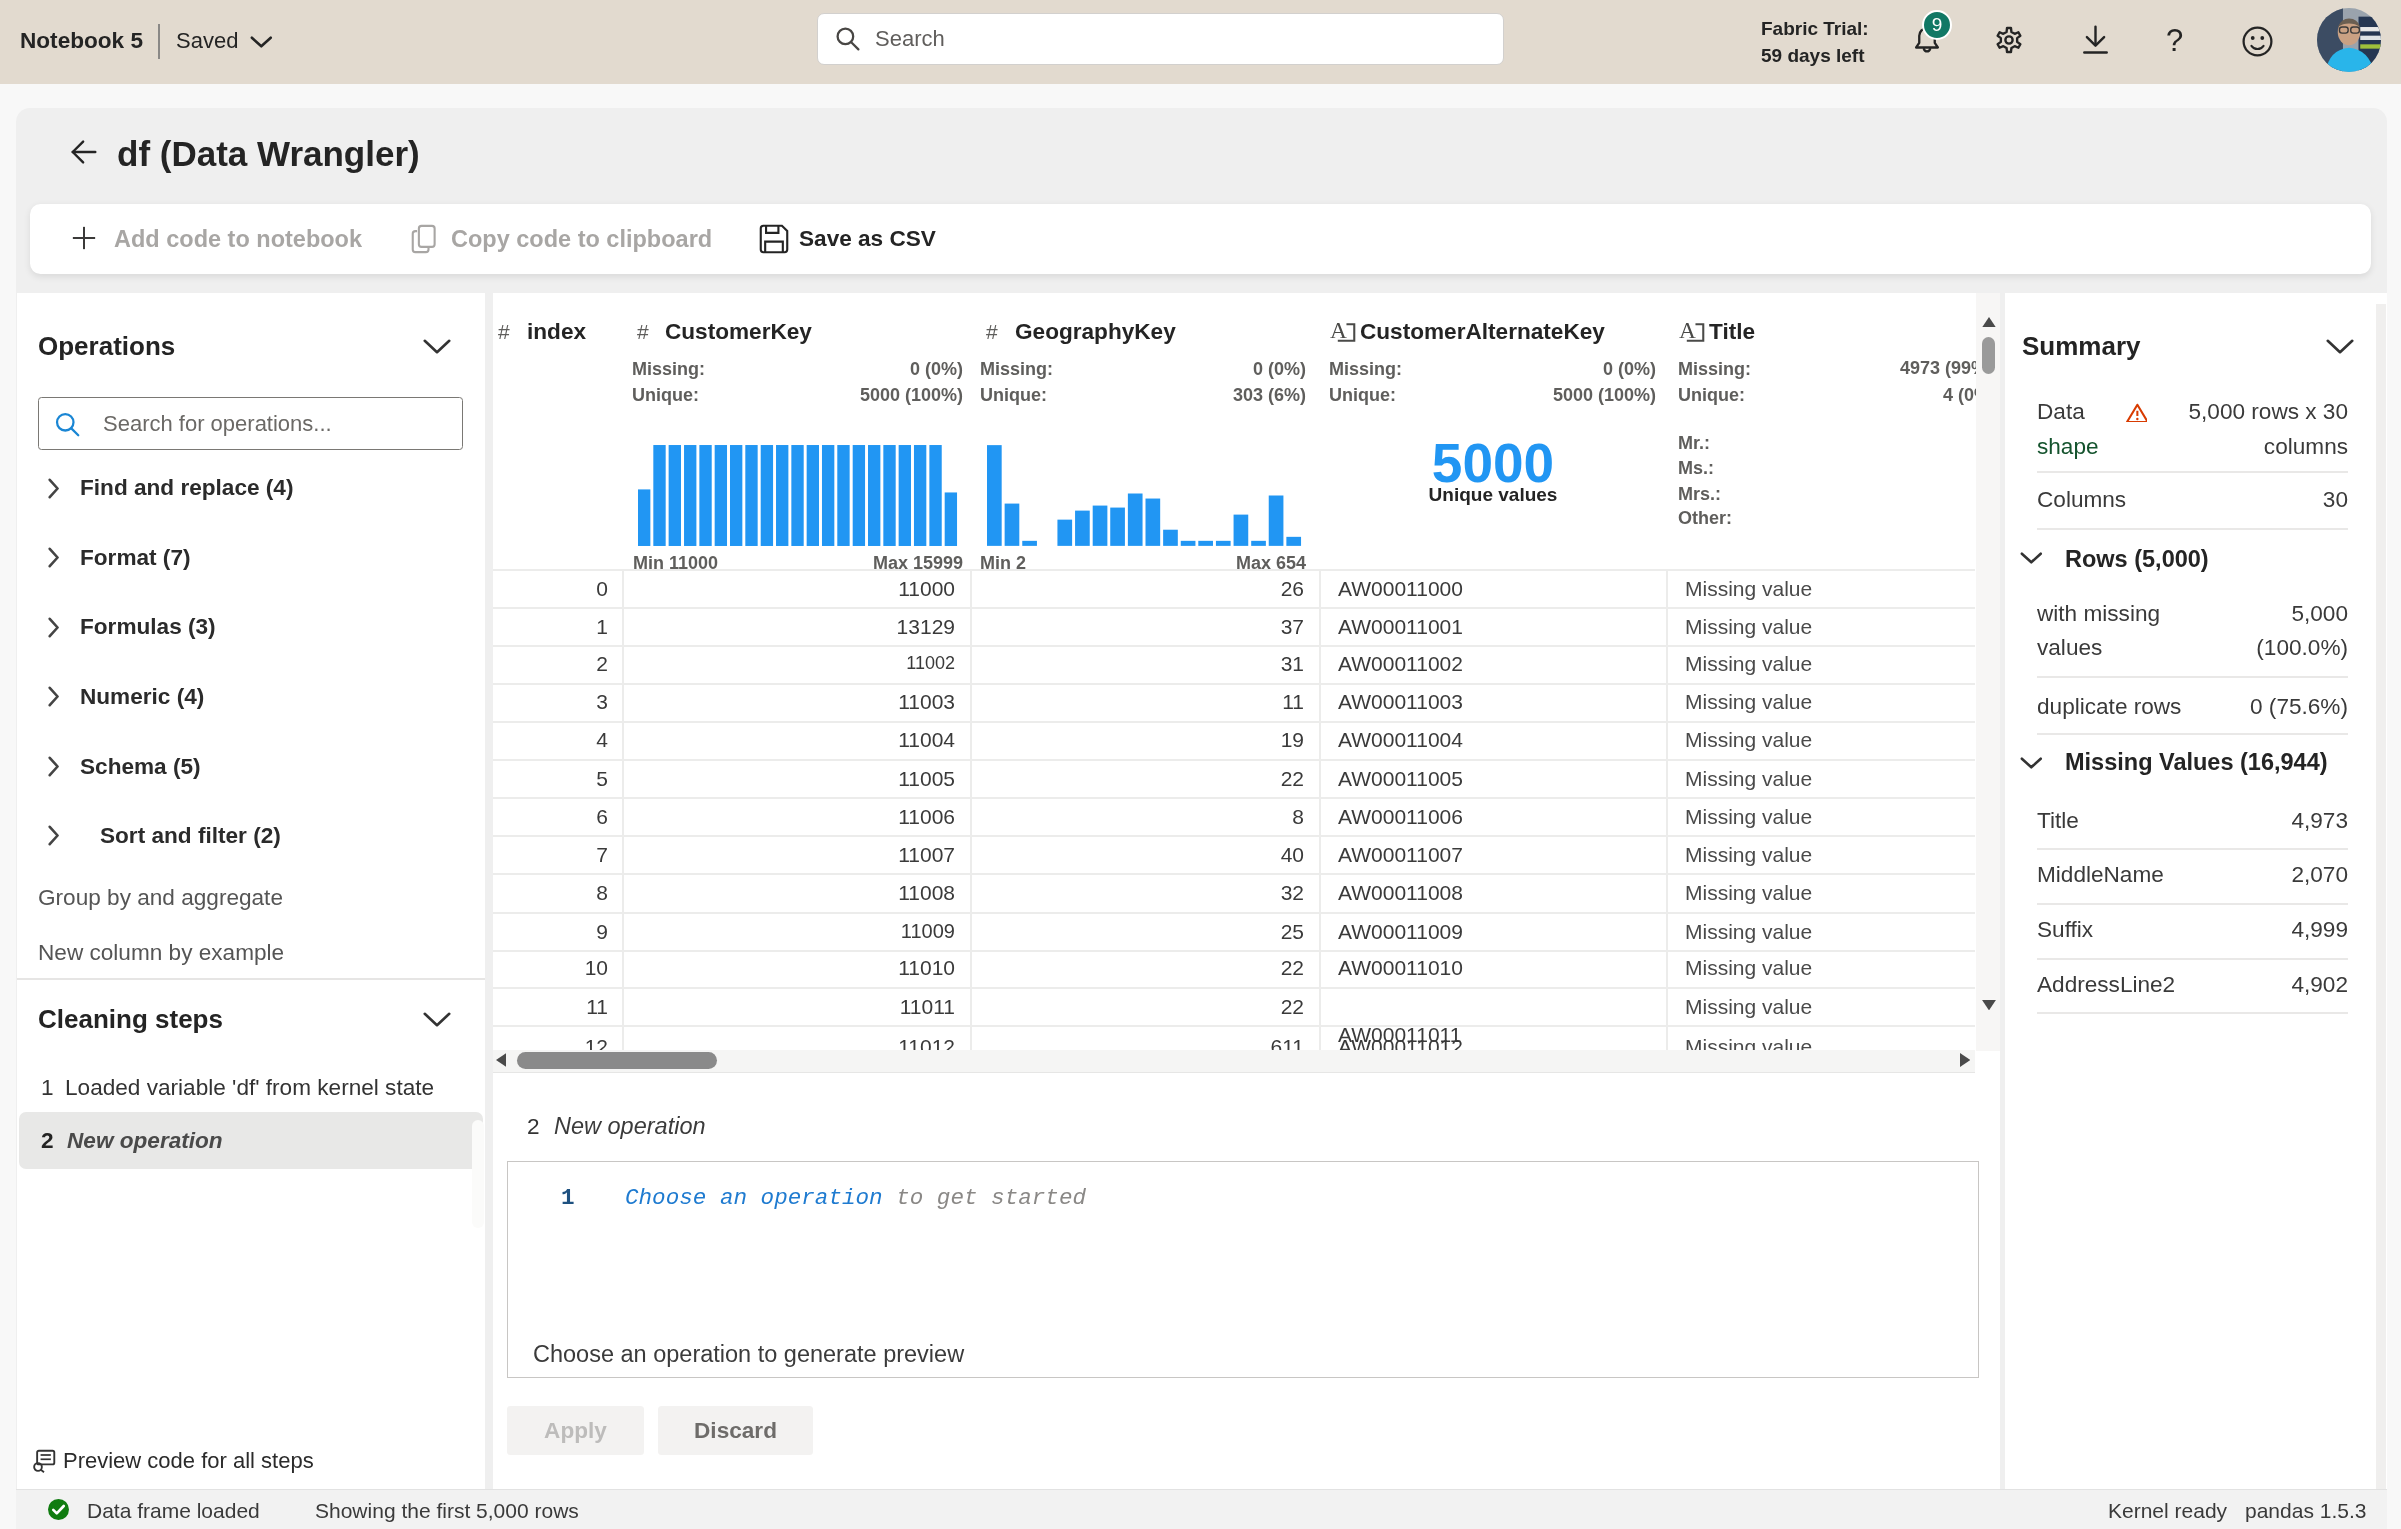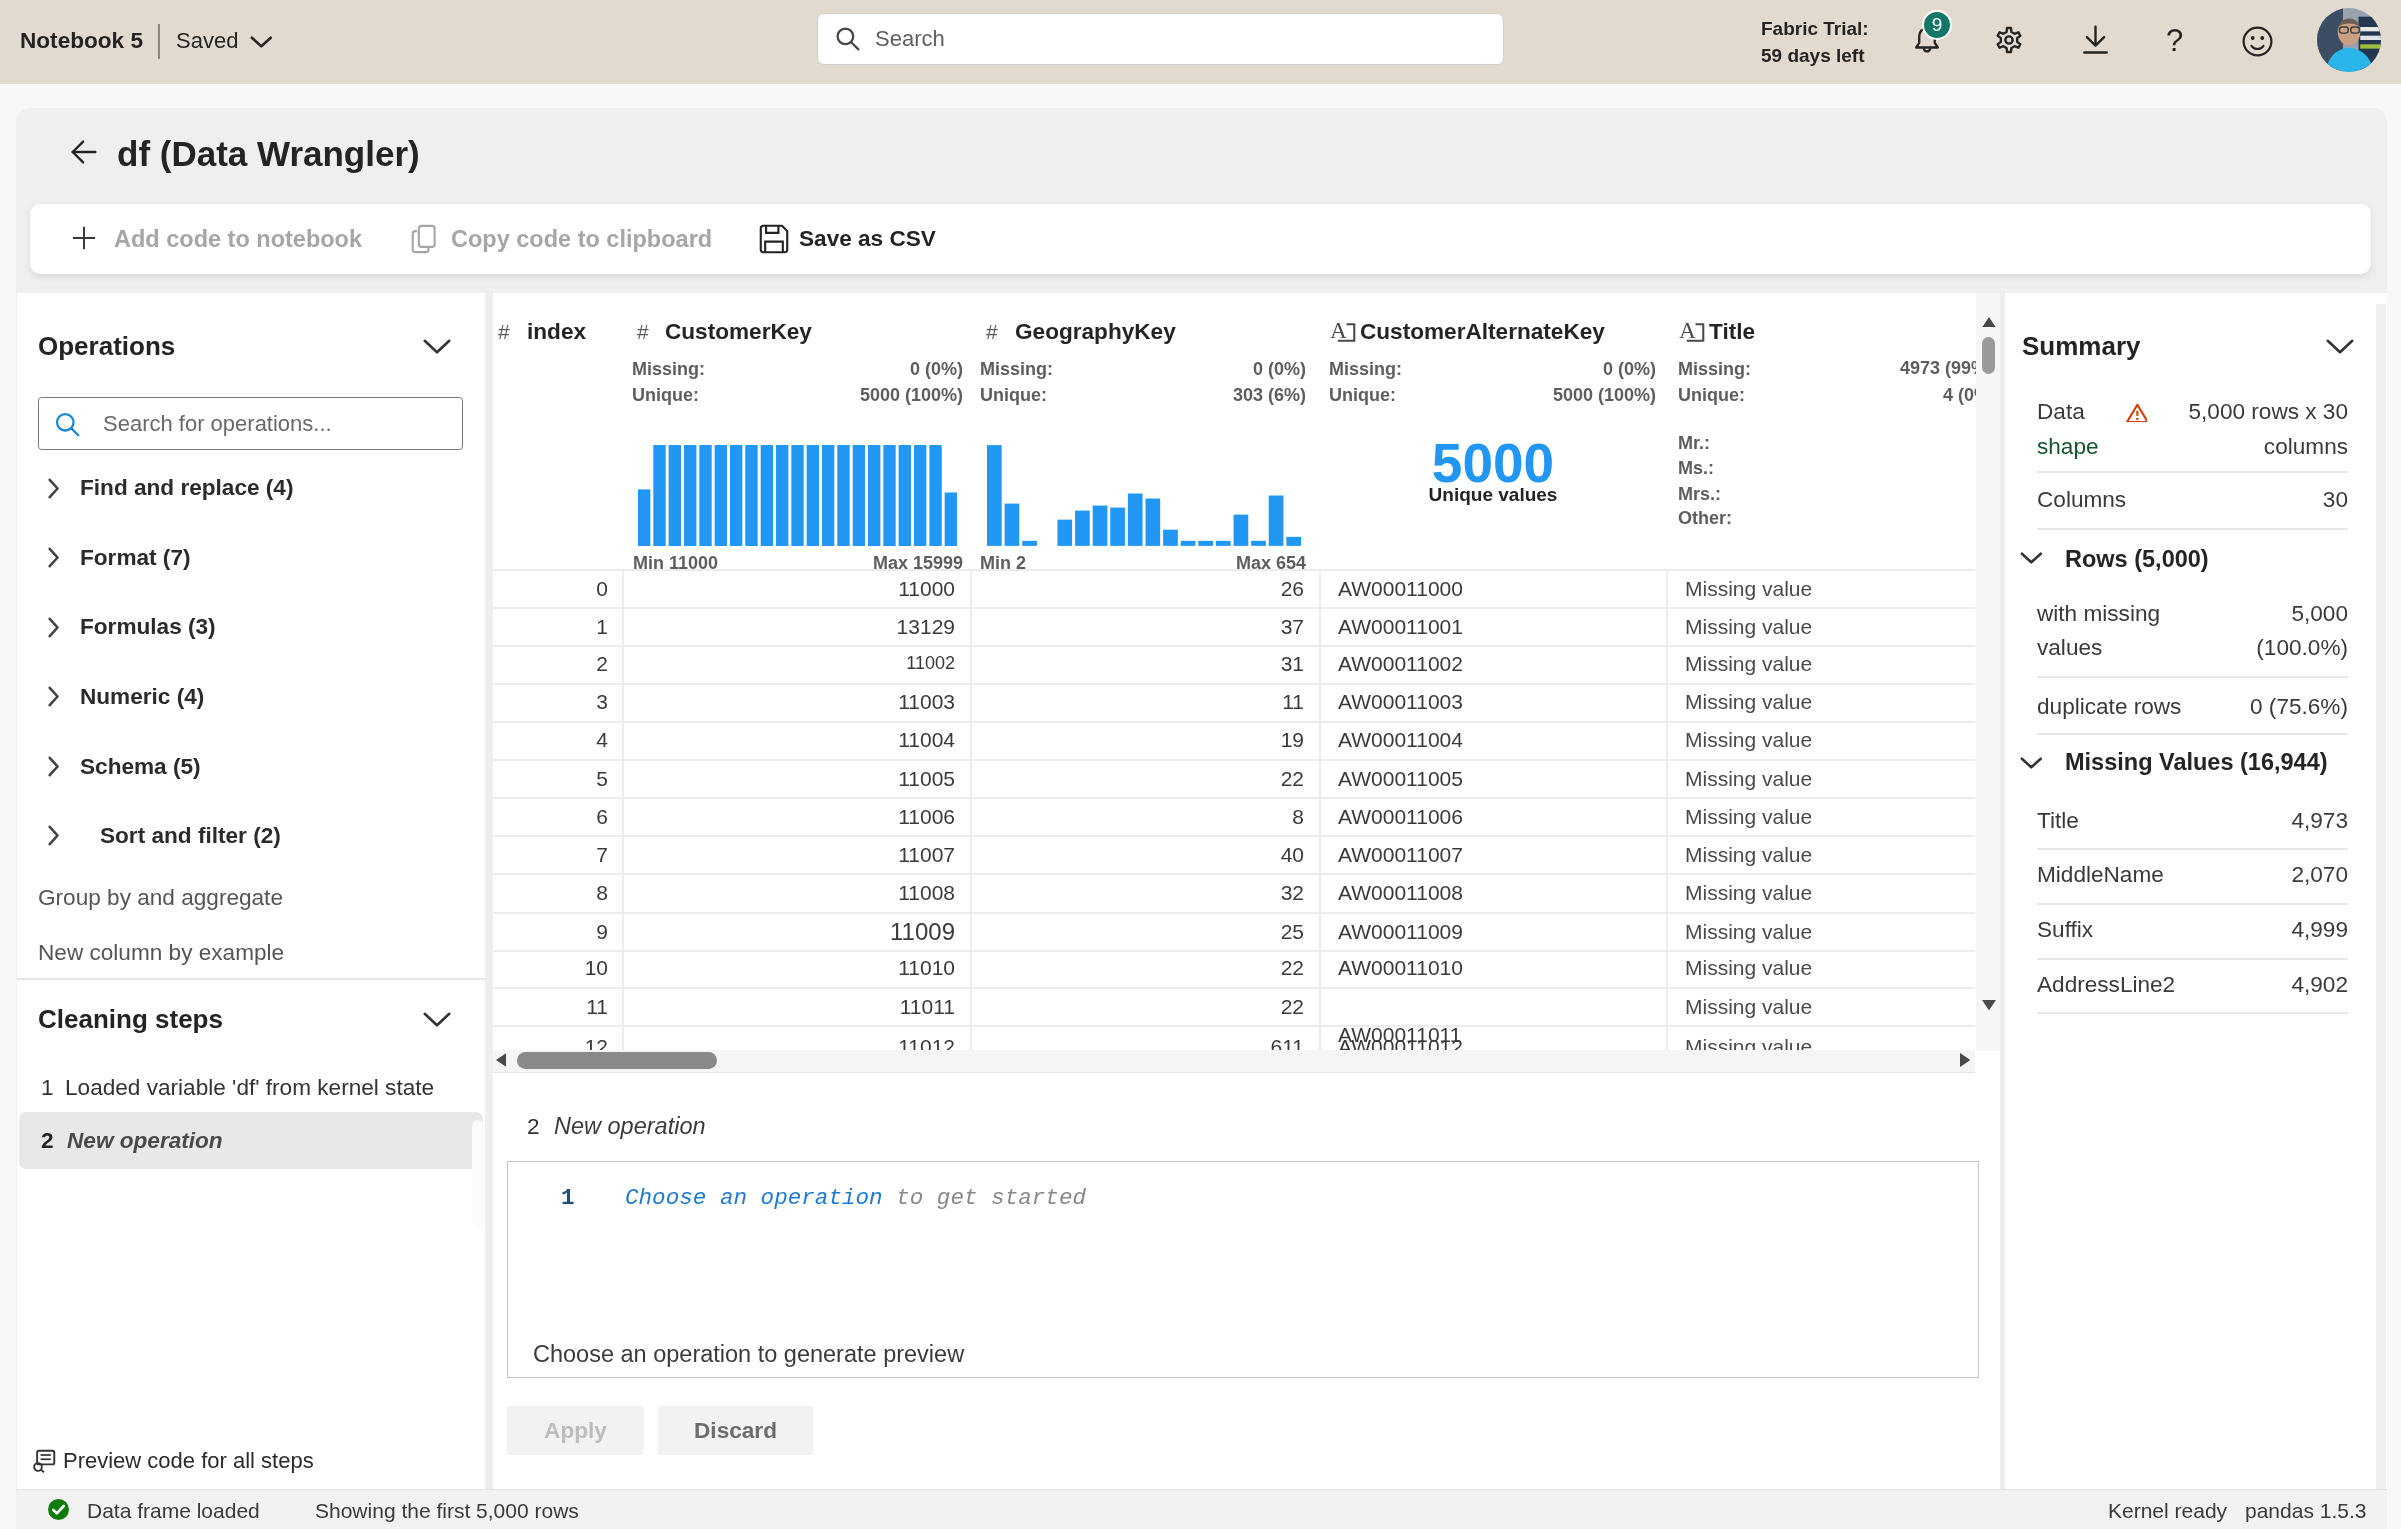--- a/index.html
+++ b/index.html
@@ -289,21 +289,21 @@
 <div class="a lh" style="top:840px;height:29px;line-height:29px;font-size:21px;color:#3a3a3a;font-weight:400;right:1446px;text-align:left;">11007</div>
 <div class="a lh" style="top:840px;height:29px;line-height:29px;font-size:21px;color:#3a3a3a;font-weight:400;right:1097px;text-align:right;">40</div>
 <div class="a lh" style="top:840px;height:29px;line-height:29px;font-size:21px;color:#3a3a3a;font-weight:400;left:1338px;">AW00011007</div>
 <div class="a lh" style="top:840px;height:29px;line-height:29px;font-size:21px;color:#4a4a4a;font-weight:400;left:1685px;">Missing value</div>
 <div class="a lh" style="top:878px;height:29px;line-height:29px;font-size:21px;color:#3a3a3a;font-weight:400;right:1793px;text-align:right;">8</div>
 <div class="a lh" style="top:878px;height:29px;line-height:29px;font-size:21px;color:#3a3a3a;font-weight:400;right:1446px;text-align:right;">11008</div>
 <div class="a lh" style="top:878px;height:29px;line-height:29px;font-size:21px;color:#3a3a3a;font-weight:400;right:1097px;text-align:right;">32</div>
 <div class="a lh" style="top:878px;height:29px;line-height:29px;font-size:21px;color:#3a3a3a;font-weight:400;left:1338px;">AW00011008</div>
 <div class="a lh" style="top:878px;height:29px;line-height:29px;font-size:21px;color:#4a4a4a;font-weight:400;left:1685px;">Missing value</div>
 <div class="a lh" style="top:917px;height:29px;line-height:29px;font-size:21px;color:#3a3a3a;font-weight:400;right:1793px;text-align:right;">9</div>
-<div class="a lh" style="top:917px;height:29px;line-height:29px;font-size:24px;color:#3a3a3a;font-weight:400;right:1446px;text-align:left;">11009</div>
+<div class="a lh" style="top:917px;height:29px;line-height:29px;font-size:20px;color:#3a3a3a;font-weight:400;right:1446px;text-align:left;">11009</div>
 <div class="a lh" style="top:917px;height:29px;line-height:29px;font-size:21px;color:#3a3a3a;font-weight:400;right:1097px;text-align:right;">25</div>
 <div class="a lh" style="top:917px;height:29px;line-height:29px;font-size:21px;color:#3a3a3a;font-weight:400;left:1338px;">AW00011009</div>
 <div class="a lh" style="top:917px;height:29px;line-height:29px;font-size:21px;color:#4a4a4a;font-weight:400;left:1685px;">Missing value</div>
 <div class="a lh" style="top:953px;height:29px;line-height:29px;font-size:21px;color:#3a3a3a;font-weight:400;right:1793px;text-align:right;">10</div>
 <div class="a lh" style="top:953px;height:29px;line-height:29px;font-size:21px;color:#3a3a3a;font-weight:400;right:1446px;text-align:right;">11010</div>
 <div class="a lh" style="top:953px;height:29px;line-height:29px;font-size:21px;color:#3a3a3a;font-weight:400;right:1097px;text-align:right;">22</div>
 <div class="a lh" style="top:953px;height:29px;line-height:29px;font-size:21px;color:#3a3a3a;font-weight:400;left:1338px;">AW00011010</div>
 <div class="a lh" style="top:953px;height:29px;line-height:29px;font-size:21px;color:#4a4a4a;font-weight:400;left:1685px;">Missing value</div>
 <div class="a lh" style="top:992px;height:29px;line-height:29px;font-size:21px;color:#3a3a3a;font-weight:400;right:1793px;text-align:right;">11</div>
 <div class="a lh" style="top:992px;height:29px;line-height:29px;font-size:21px;color:#3a3a3a;font-weight:400;right:1446px;text-align:right;">11011</div>

